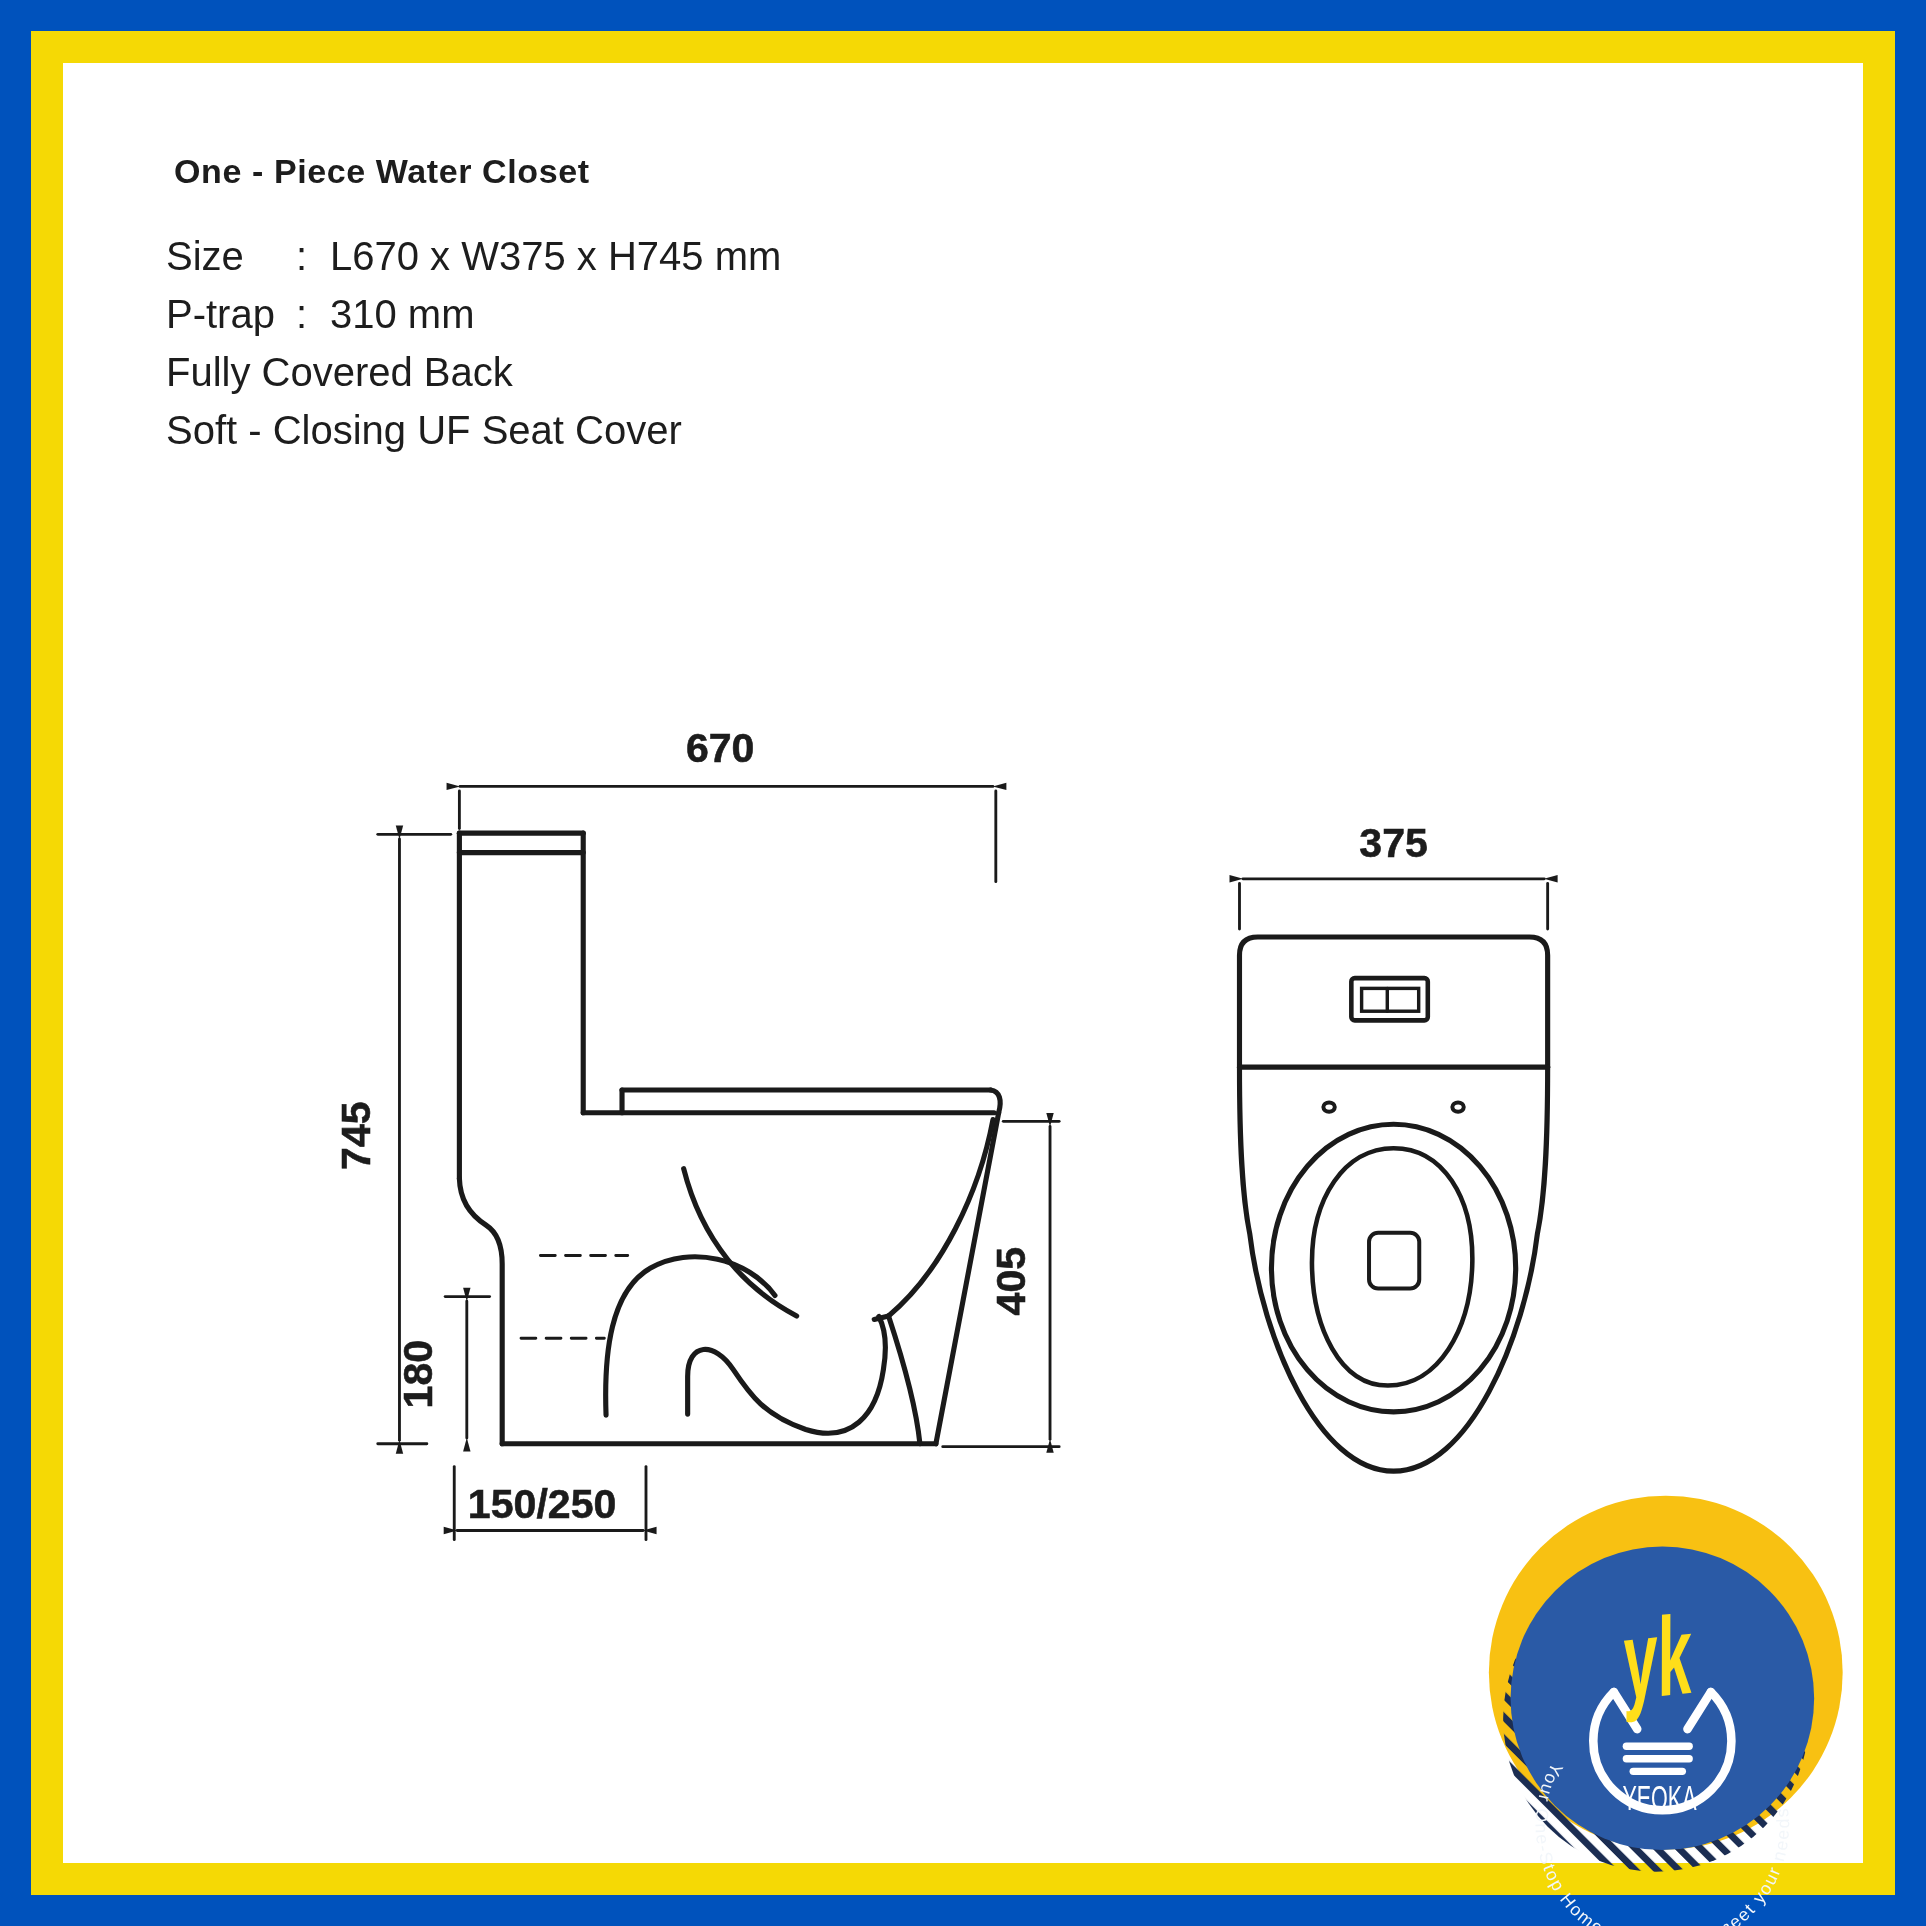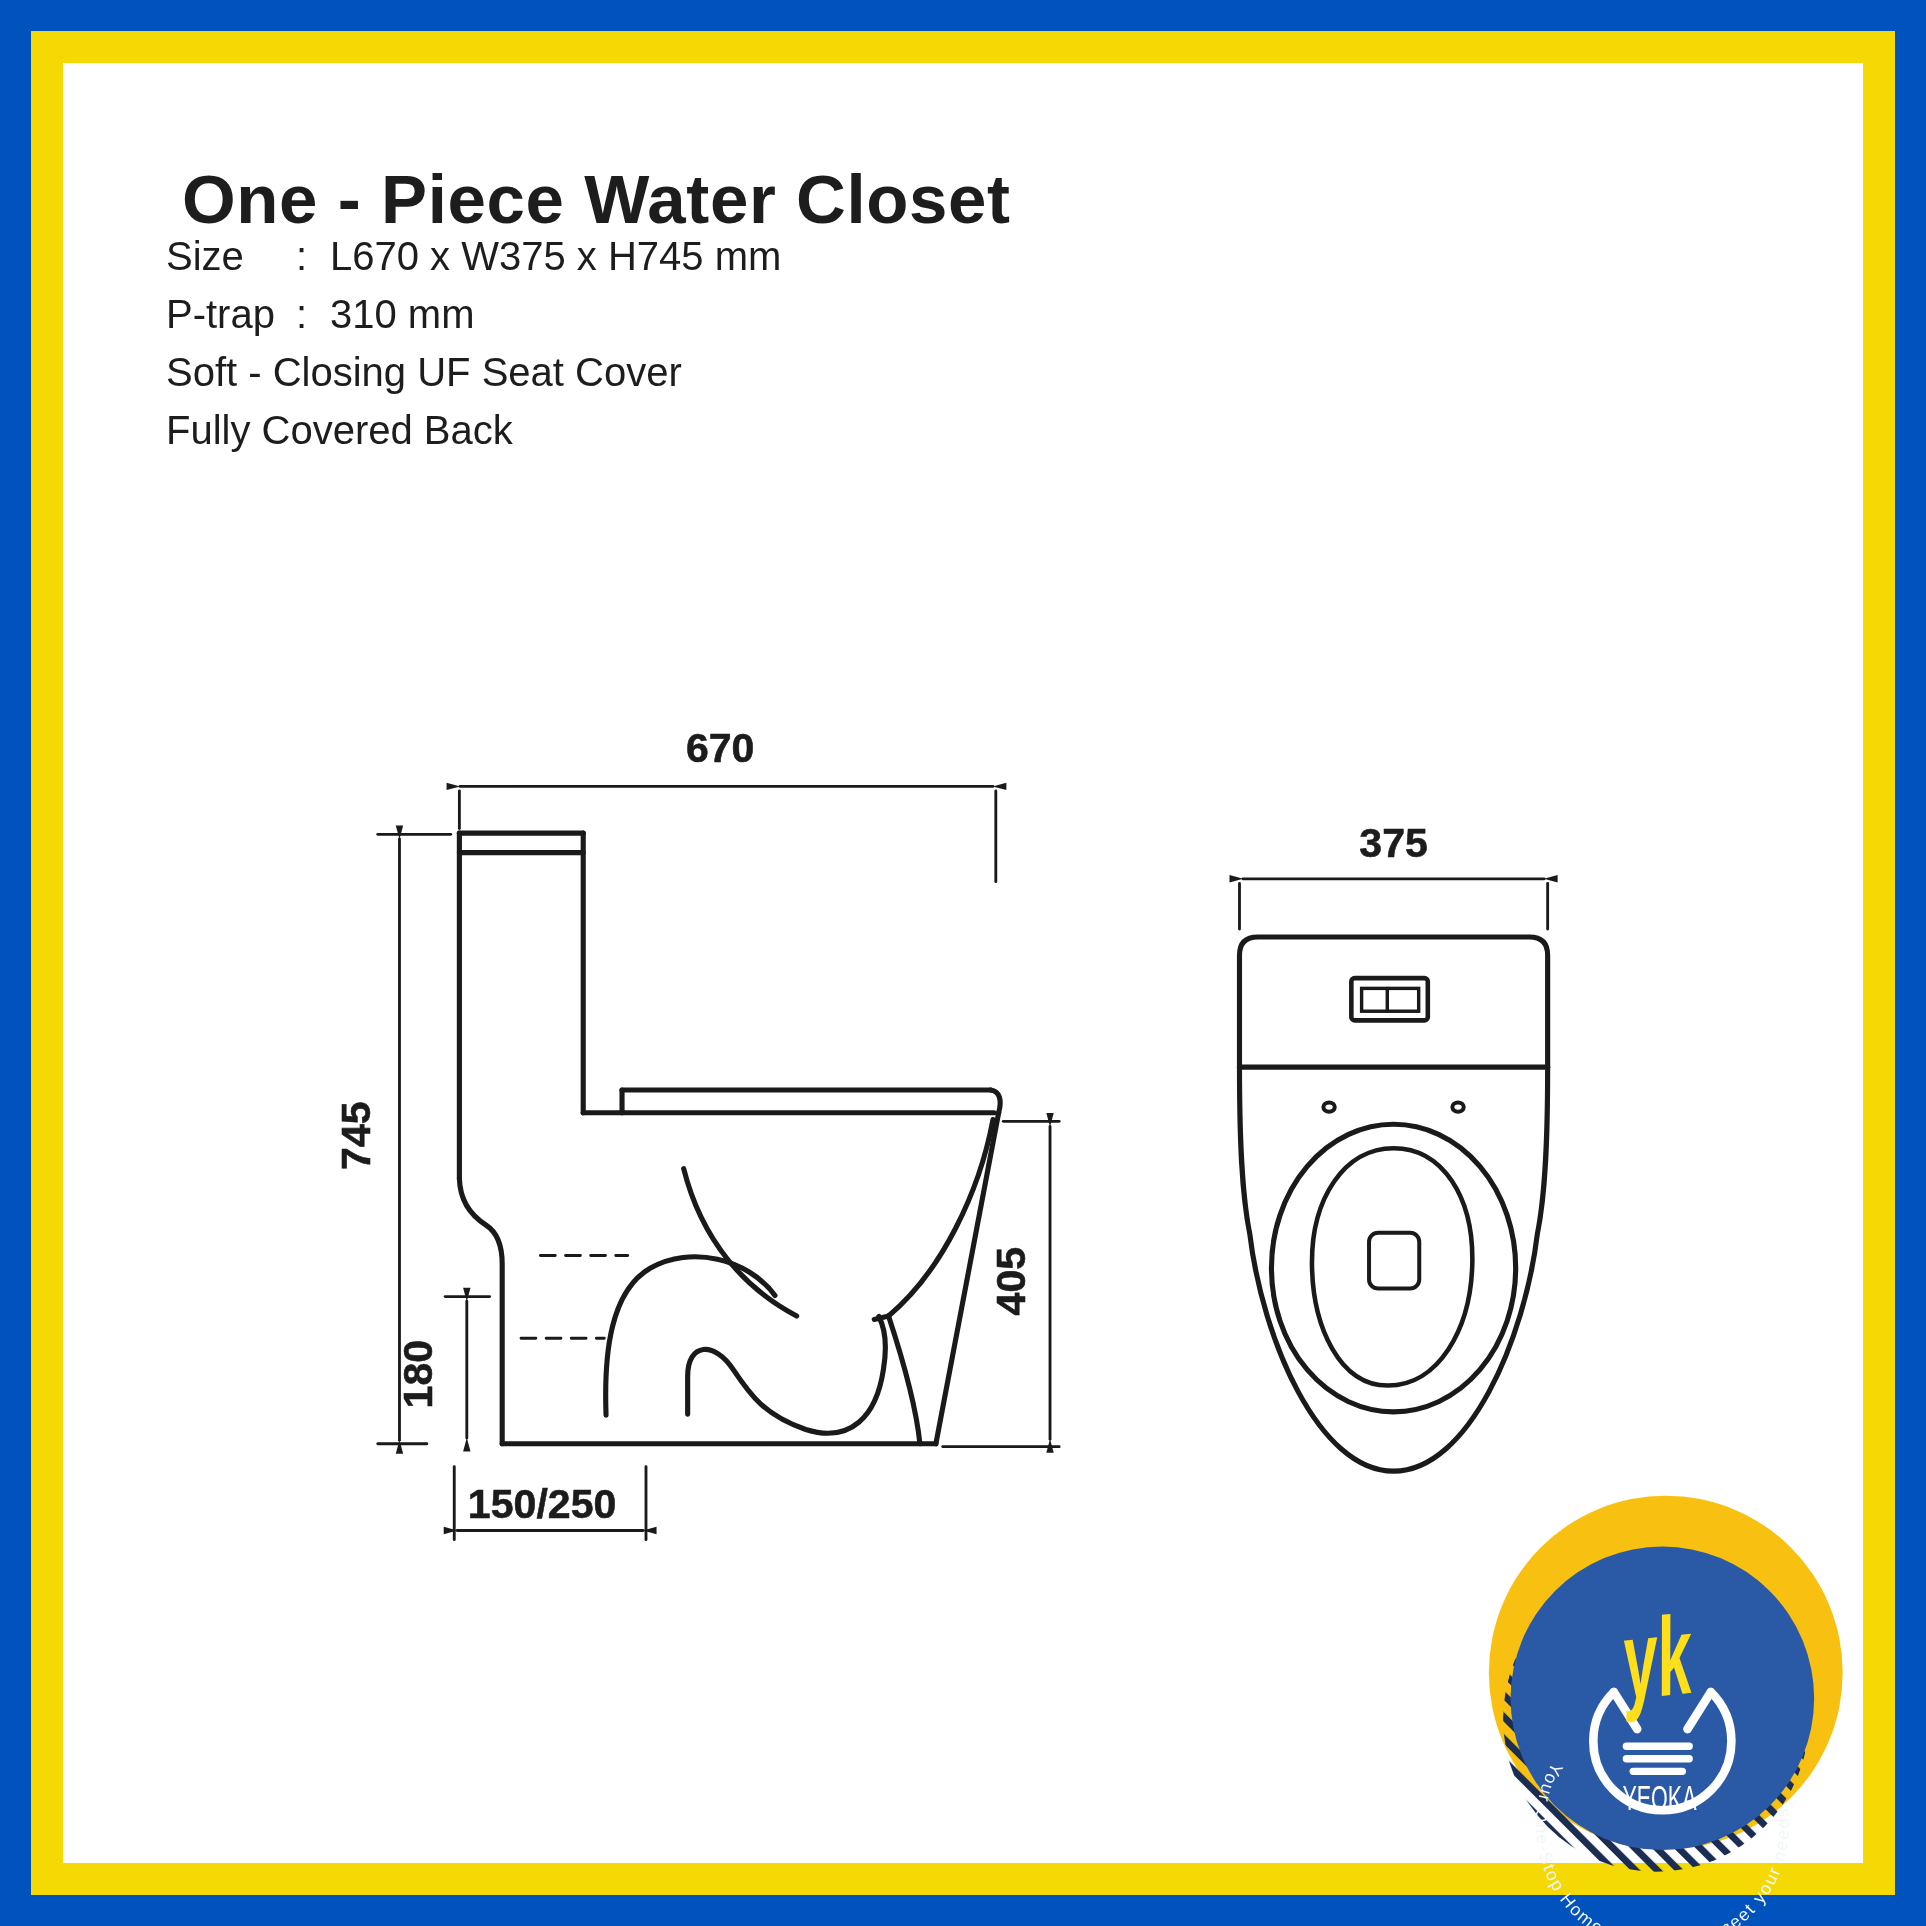--- a/index.html
+++ b/index.html
@@ -12,22 +12,22 @@
   .frame-yellow{
     position:absolute;left:31px;top:31px;right:31px;bottom:31px;
     background:#F5D905;
   }
   .content{
     position:absolute;left:63px;top:63px;right:63px;bottom:63px;
     background:#FFFFFF;
   }
   .page-title{
     position:absolute;left:166px;top:144px;
-    font-size:69px;font-weight:700;color:#1d1d1d;
-    letter-spacing:0.6px;white-space:nowrap;margin:16px;
+    font-size:34px;font-weight:700;color:#1d1d1d;
+    letter-spacing:0.6px;white-space:nowrap;margin:8px;
   }
   .specs{
     position:absolute;left:166px;top:227px;
     color:#1d1d1d;font-size:40px;font-weight:400;
   }
   .spec-row,.feature-line{
     height:58px;line-height:58px;white-space:nowrap;
   }
   .spec-label{display:inline-block;width:130px;}
   .spec-colon{display:inline-block;width:34px;}
@@ -44,22 +44,22 @@
 
 <h1 class="page-title">One - Piece Water Closet</h1>
 
 <div class="specs">
   <div class="spec-row">
     <span class="spec-label">Size</span><span class="spec-colon">:</span><span class="spec-value">L670 x W375 x H745 mm</span>
   </div>
   <div class="spec-row">
     <span class="spec-label">P-trap</span><span class="spec-colon">:</span><span class="spec-value">310 mm</span>
   </div>
+  <div class="feature-line">Fully Covered Back</div>
   <div class="feature-line">Soft - Closing UF Seat Cover</div>
-  <div class="feature-line">Fully Covered Back</div>
 </div>
 
 <svg class="drawing-svg" width="1926" height="1926" viewBox="0 0 3375 3375" xmlns="http://www.w3.org/2000/svg">
   <defs>
     <marker id="arr" viewBox="0 0 26 18" refX="1.5" refY="9" markerWidth="26" markerHeight="18" orient="auto-start-reverse" markerUnits="userSpaceOnUse">
       <path d="M1,9 L25,2.5 L25,15.5 Z" fill="#1a1a1a"></path>
     </marker>
     <pattern id="hatchPat" width="27" height="27" patternUnits="userSpaceOnUse" patternTransform="rotate(-45)">
       <rect width="12" height="27" fill="#1B2D52"></rect>
     </pattern>

